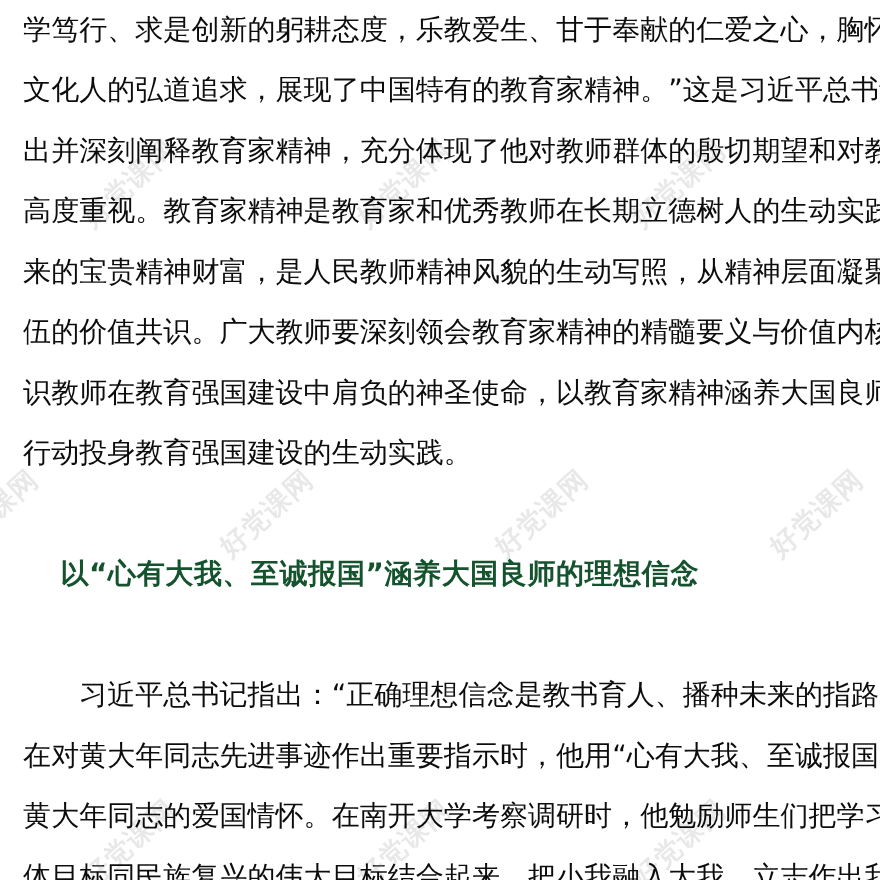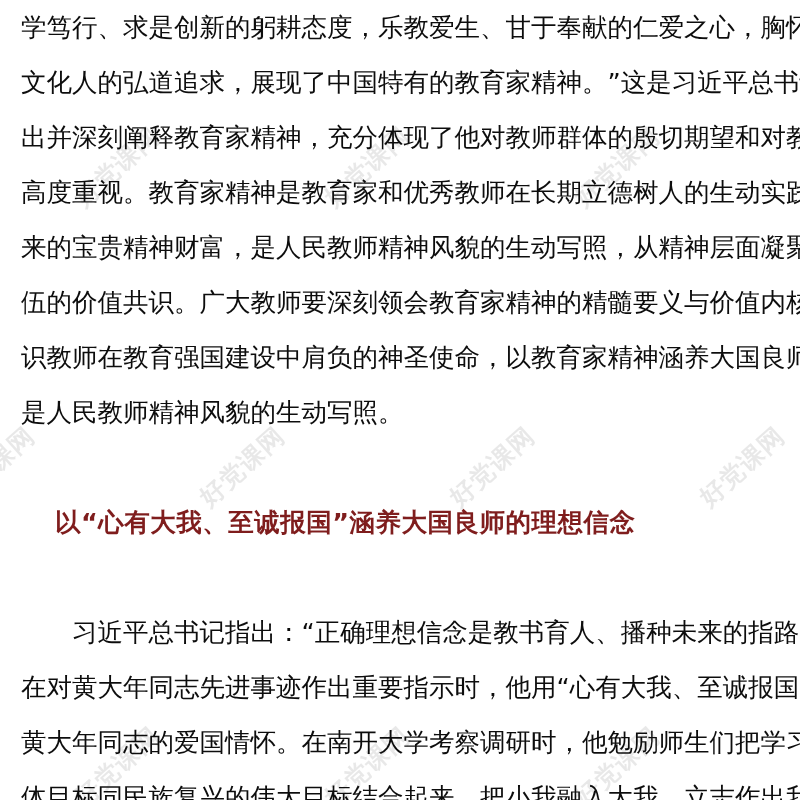--- a/index.html
+++ b/index.html
@@ -69,21 +69,21 @@
   .doc-line.flush {
     text-align: left;
     text-align-last: left;
   }
 
   .doc-heading {
     font-size: 25.5px;
     line-height: 55px;
     height: 55px;
     font-weight: 700;
-    color: #7f1d1d;
+    color: #14532d;
     padding-left: 34px;
     white-space: nowrap;
     letter-spacing: 0.5px;
   }
 
   .spacer-line {
     height: 55px;
   }
 </style>
 </head>
@@ -94,21 +94,21 @@
   <div id="doc-body">
 
     <div>
       <div class="doc-line justified">学笃行、求是创新的躬耕态度，乐教爱生、甘于奉献的仁爱之心，胸怀天下、以</div>
       <div class="doc-line justified">文化人的弘道追求，展现了中国特有的教育家精神。”这是习近平总书记首次提</div>
       <div class="doc-line justified">出并深刻阐释教育家精神，充分体现了他对教师群体的殷切期望和对教师教育的</div>
       <div class="doc-line justified">高度重视。教育家精神是教育家和优秀教师在长期立德树人的生动实践中积累起</div>
       <div class="doc-line justified">来的宝贵精神财富，是人民教师精神风貌的生动写照，从精神层面凝聚了教师队</div>
       <div class="doc-line justified">伍的价值共识。广大教师要深刻领会教育家精神的精髓要义与价值内核，深刻认</div>
       <div class="doc-line justified">识教师在教育强国建设中肩负的神圣使命，以教育家精神涵养大国良师，以实际</div>
-      <div class="doc-line flush">是人民教师精神风貌的生动写照。</div>
+      <div class="doc-line flush">行动投身教育强国建设的生动实践。</div>
     </div>
 
     <div class="spacer-line"></div>
 
     <div class="doc-heading">以“心有大我、至诚报国”涵养大国良师的理想信念</div>
 
     <div class="spacer-line"></div>
 
     <div>
       <div class="doc-line flush">　　习近平总书记指出：“正确理想信念是教书育人、播种未来的指路明灯。”</div>

